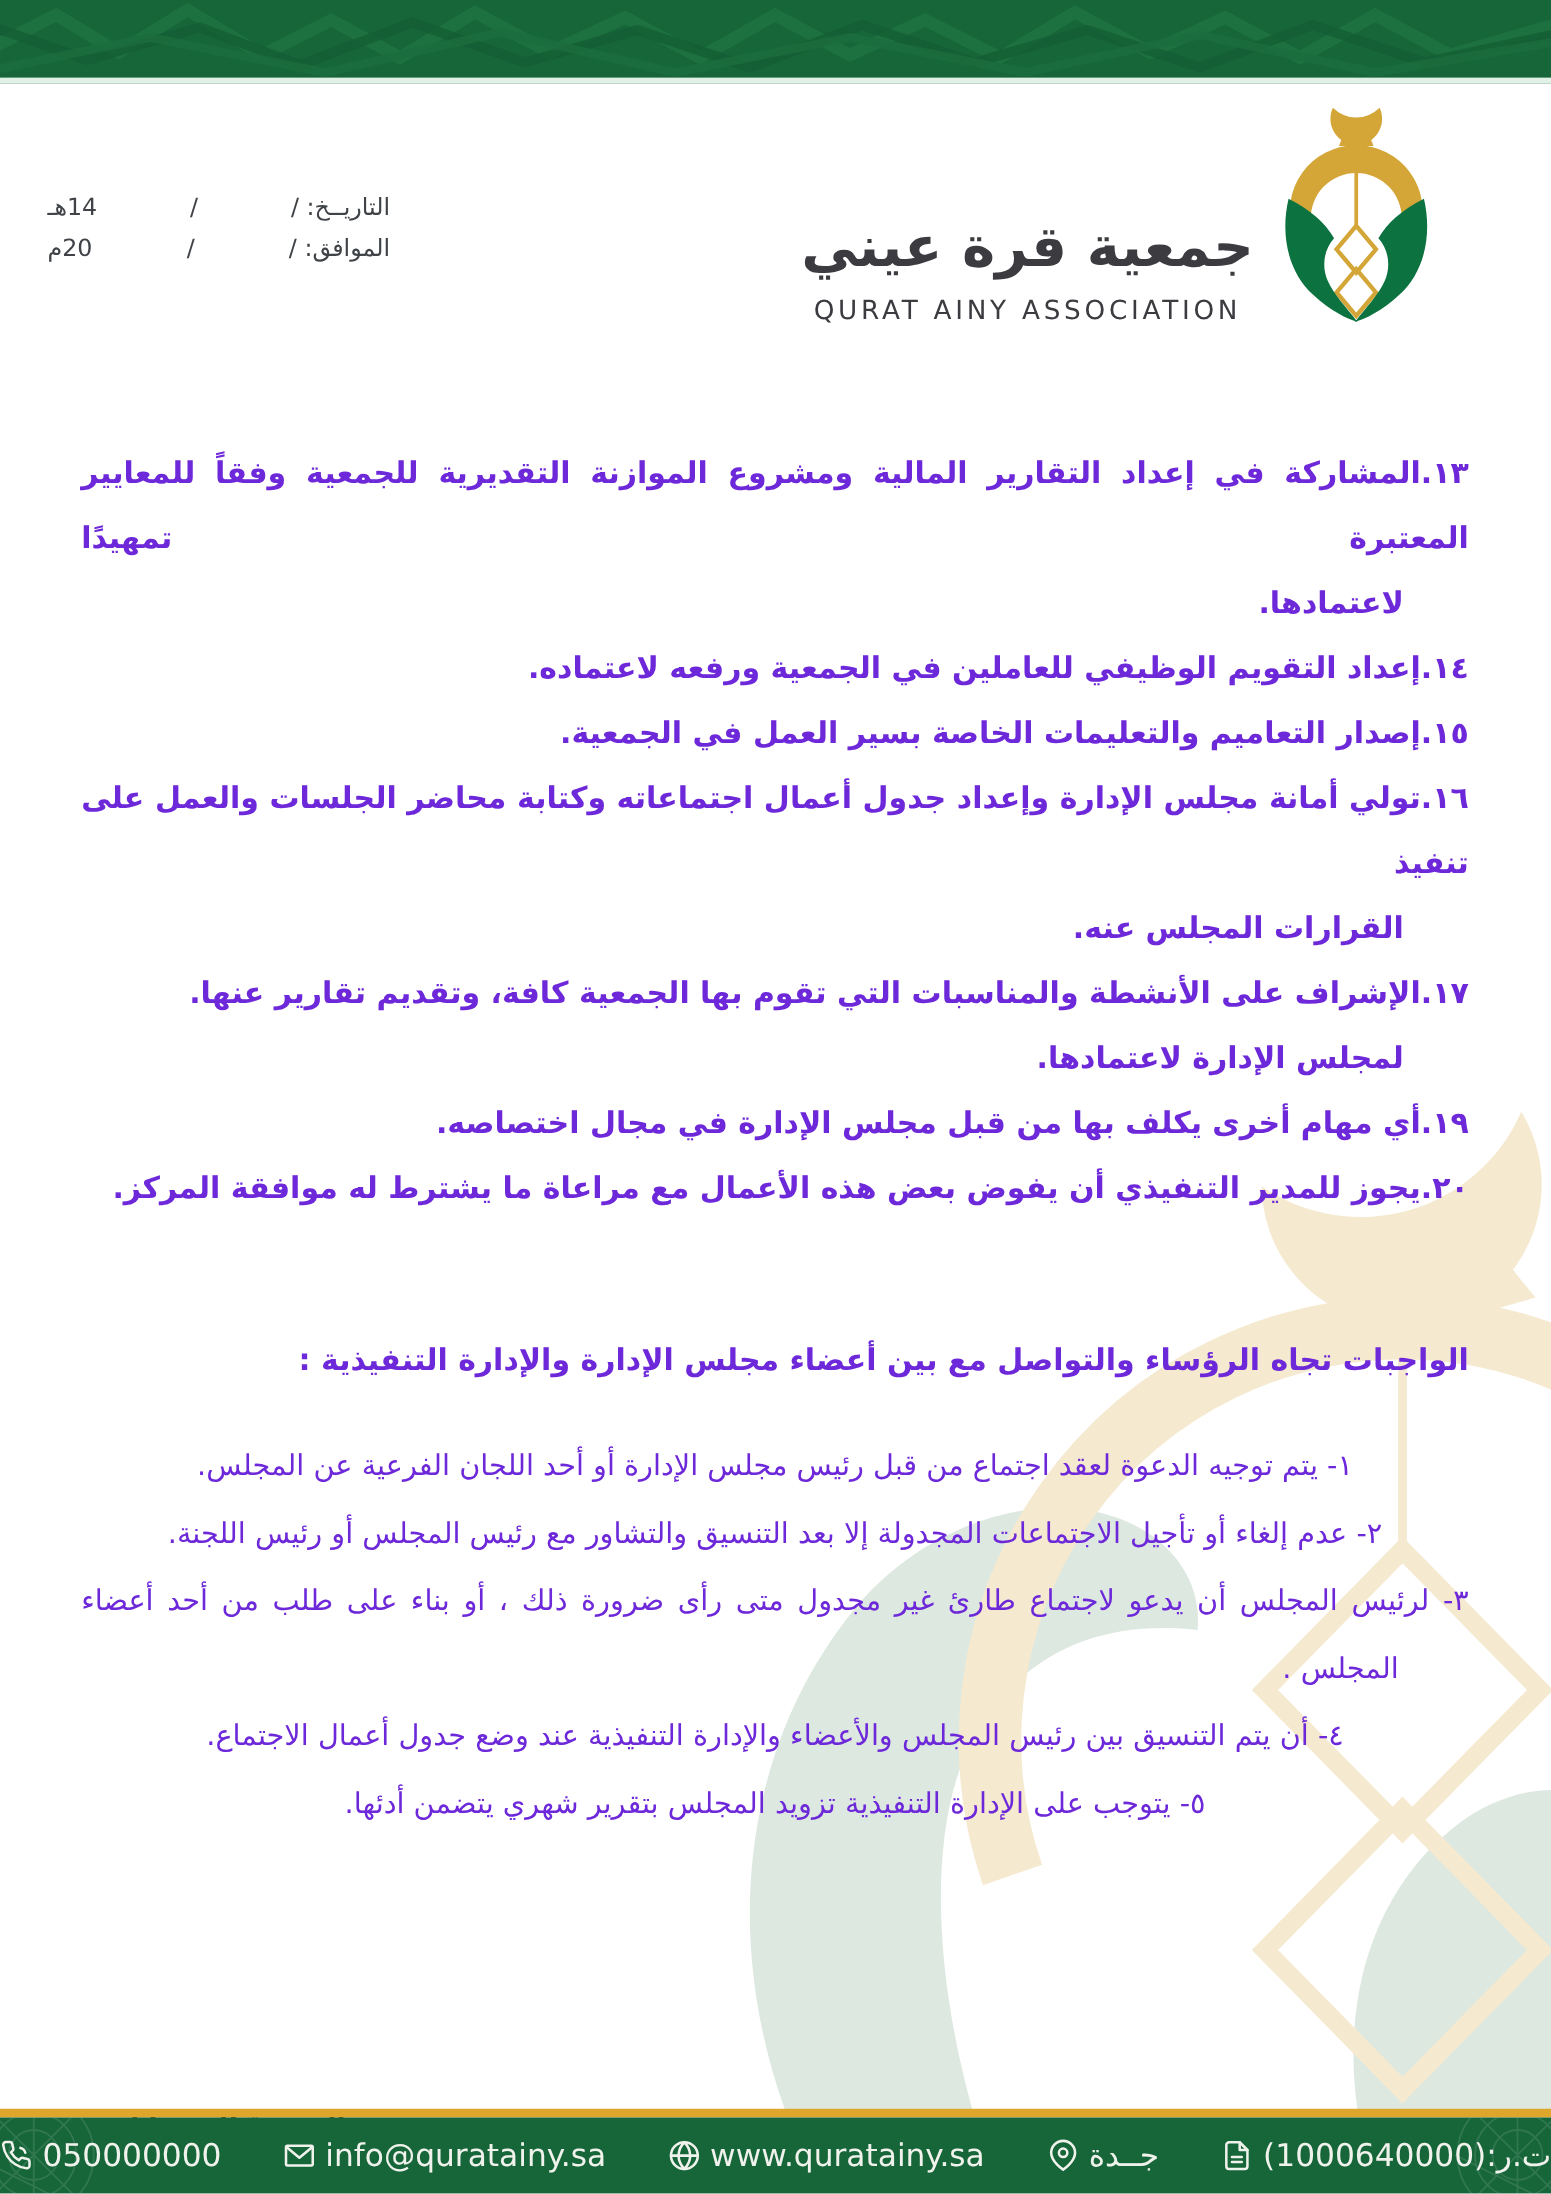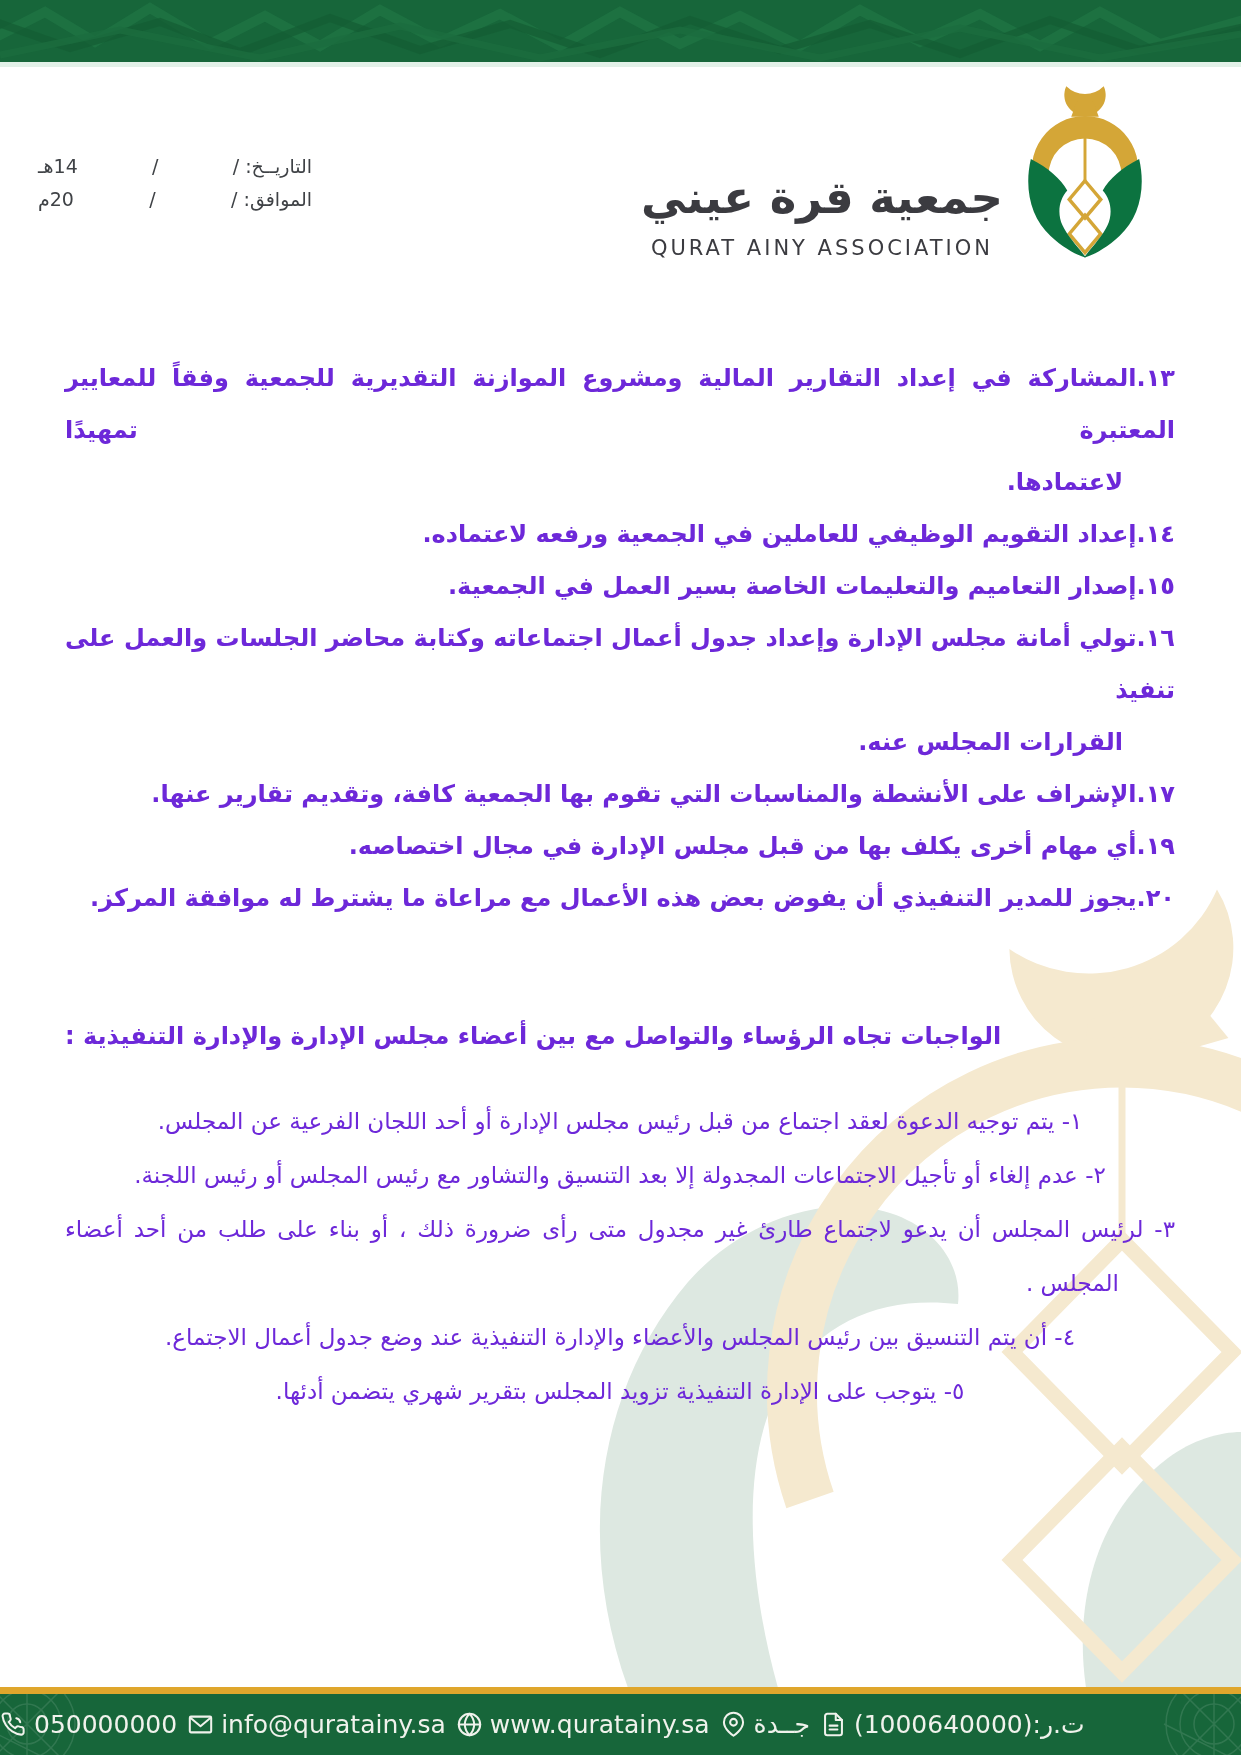--- a/index.html
+++ b/index.html
@@ -20,32 +20,32 @@
   .logo-mark{width:128px;height:190px;}
   
   .watermark{position:absolute;inset:0;z-index:0;pointer-events:none;}
   
   .doc-body{position:absolute;top:352px;left:65px;right:66px;z-index:1;direction:rtl;color:#6d28d9;}
   .duty{margin:0;}
   .dline{font-size:24px;font-weight:bold;line-height:52px;}
   .dline.full{text-align:justify;text-align-last:justify;}
   .dline.cont{text-align:right;padding-right:52px;}
   .dline.right{text-align:right;}
-  .section-heading{margin:86px 0 0 0;font-size:24px;font-weight:bold;line-height:52px;text-align:left;}
+  .section-heading{margin:86px 0 0 0;font-size:24px;font-weight:bold;line-height:52px;text-align:right;}
   .comm-list{margin-top:32px;}
   .cline{font-size:23px;font-weight:normal;line-height:54px;}
   .cline.full{text-align:justify;text-align-last:justify;}
   .cline.cont{padding-right:56px;}
   .cline.right{text-align:center;}
   
   .page-number{position:absolute;left:100px;top:1686px;z-index:1;direction:rtl;font-size:21px;font-weight:bold;color:#000;}
   
   .footer{position:absolute;left:0;right:0;bottom:0;height:68px;z-index:2;}
   .footer-gold{height:7px;background:#dfa62c;}
-  .footer-band{position:relative;height:61px;background:#17663a;display:flex;align-items:center;justify-content:flex-start;gap:10px;overflow:hidden;}
+  .footer-band{position:relative;height:61px;background:#17663a;display:flex;align-items:center;justify-content:space-between;gap:24px;overflow:hidden;}
   .footer-item{display:flex;align-items:center;gap:7px;color:#f0f2ec;font-size:25px;white-space:nowrap;}
   .footer-item svg{display:block;}
   .footer-ornament{position:absolute;top:0;height:61px;width:120px;opacity:.8;}
   .footer-ornament.left{left:-28px;}
   .footer-ornament.right{right:-28px;}
 </style>
 </head>
 <body>
 
 <div class="page">
@@ -123,20 +123,21 @@
       <div class="dline right">١٥.إصدار التعاميم والتعليمات الخاصة بسير العمل في الجمعية.</div>
     </div>
     <div class="duty">
       <div class="dline full">١٦.تولي أمانة مجلس الإدارة وإعداد جدول أعمال اجتماعاته وكتابة محاضر الجلسات والعمل على تنفيذ</div>
       <div class="dline cont">القرارات المجلس عنه.</div>
     </div>
     <div class="duty">
       <div class="dline right">١٧.الإشراف على الأنشطة والمناسبات التي تقوم بها الجمعية كافة، وتقديم تقارير عنها.</div>
     </div>
     <div class="duty">
+      <div class="dline cont">لمجلس الإدارة لاعتمادها.</div>
     </div>
     <div class="duty">
       <div class="dline right">١٩.أي مهام أخرى يكلف بها من قبل مجلس الإدارة في مجال اختصاصه.</div>
     </div>
     <div class="duty">
       <div class="dline right">٢٠.يجوز للمدير التنفيذي أن يفوض بعض هذه الأعمال مع مراعاة ما يشترط له موافقة المركز.</div>
     </div>
 
     <h2 class="section-heading">الواجبات تجاه الرؤساء والتواصل مع بين أعضاء مجلس الإدارة والإدارة التنفيذية :</h2>
 

